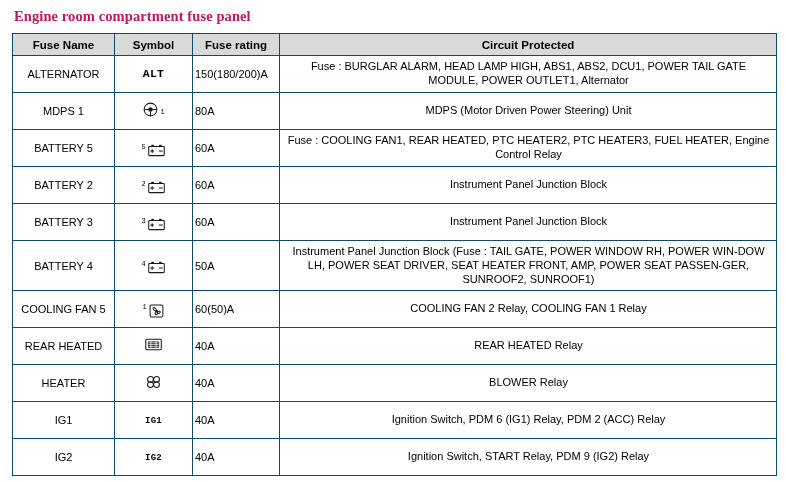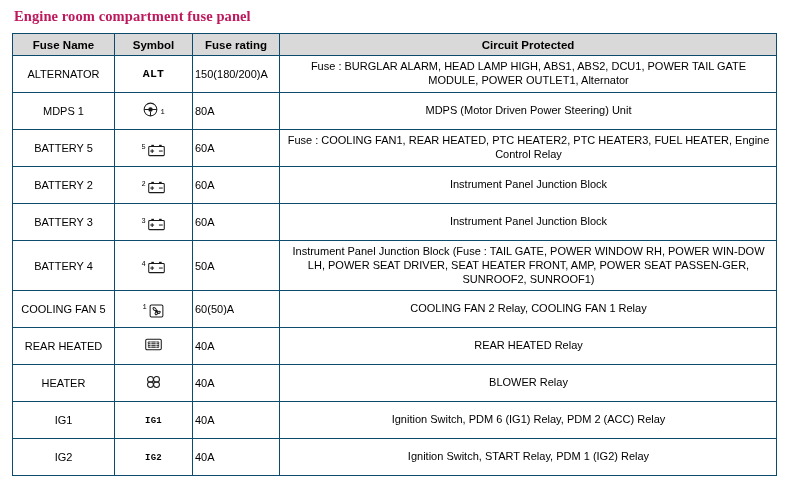--- a/index.html
+++ b/index.html
@@ -283,17 +283,17 @@
             </span></td>
           <td class="cell-rating">40A</td>
           <td class="cell-circuit">Ignition Switch, PDM 6 (IG1) Relay, PDM 2 (ACC) Relay</td>
         </tr>
         <tr>
           <td class="cell-name">IG2</td>
           <td class="cell-symbol"><span class="sym-wrap">
               <span class="sym sym-small-text">IG2</span>
             </span></td>
           <td class="cell-rating">40A</td>
-          <td class="cell-circuit">Ignition Switch, START Relay, PDM 1 (IG2) Relay</td>
+          <td class="cell-circuit">Ignition Switch, START Relay, PDM 9 (IG2) Relay</td>
         </tr>
       </tbody>
   </table>
 </div>
 
 </body></html>

